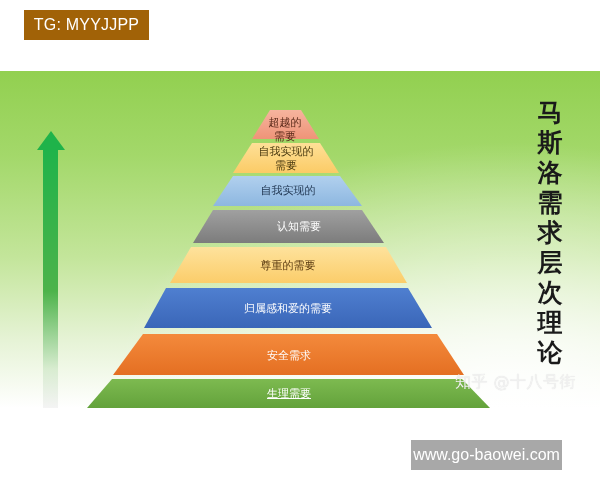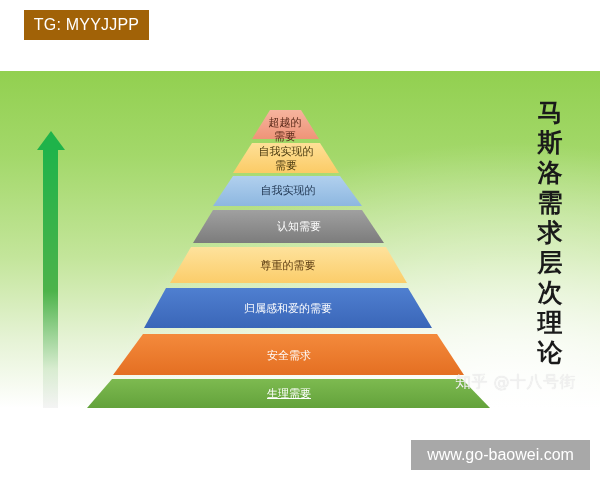--- a/index.html
+++ b/index.html
@@ -8,21 +8,21 @@
     background:#ffffff;
     font-family:"DejaVu Sans", sans-serif;
   }
   .tag-box {
     position:absolute; left:24px; top:10px; width:125px; height:30px;
     background:#a16207; color:#ffffff;
     font-family:"Liberation Sans", sans-serif; font-size:16px;
     line-height:30px; text-align:center; letter-spacing:0.2px;
   }
   .url-box {
-    position:absolute; left:411px; top:440px; width:179px; height:30px;
+    position:absolute; left:411px; top:440px; width:151px; height:30px;
     background:#a8a8a8; color:#ffffff;
     font-family:"Liberation Sans", sans-serif; font-size:16px;
     line-height:30px; text-align:center;
   }
   .panel {
     position:absolute; left:0; top:71px; width:600px; height:337px;
     background:linear-gradient(180deg, #92d050 0%, #a3d86a 25%, #c3e59a 55%, #e6f3d6 80%, #ffffff 100%);
     overflow:hidden;
   }
   .panel::after {

